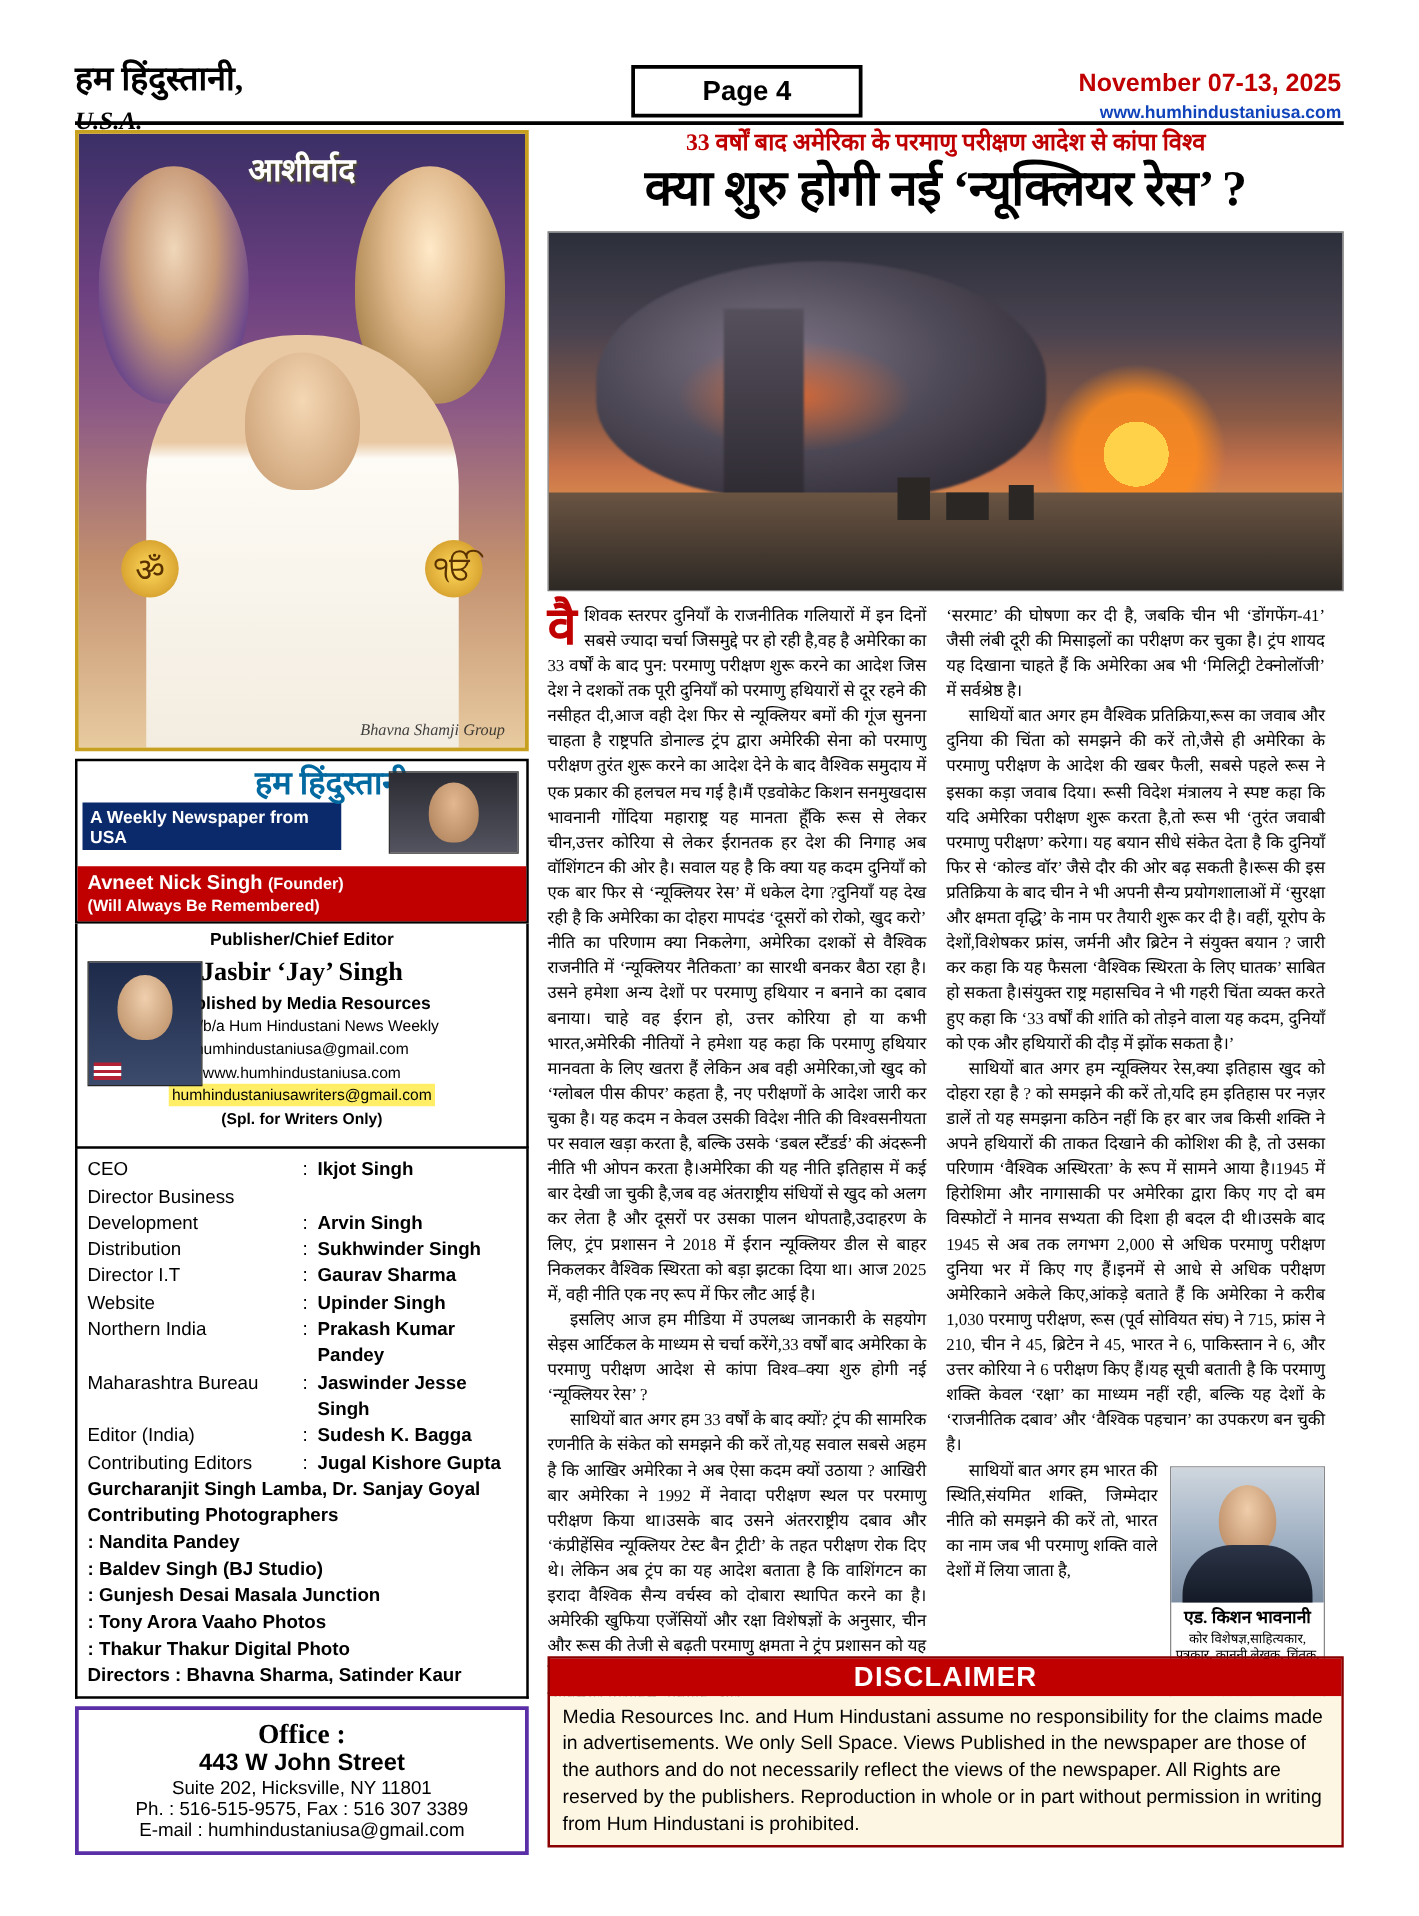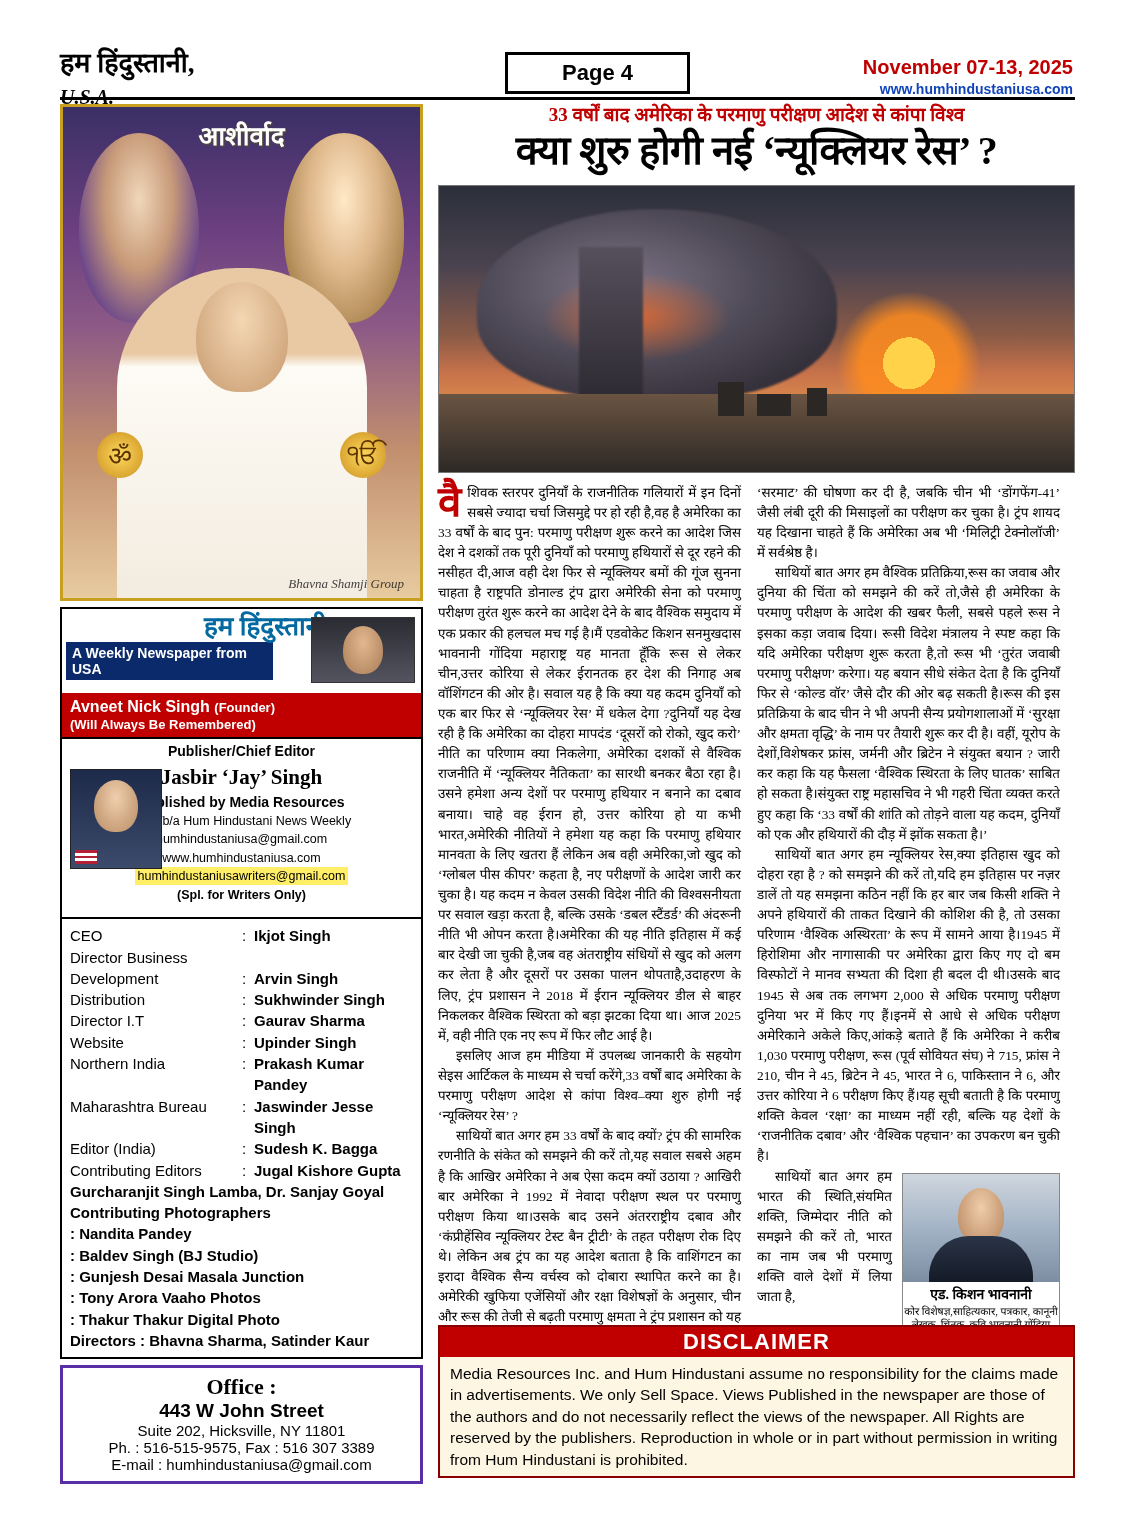--- a/index.html
+++ b/index.html
@@ -221,21 +221,21 @@
     margin-top:10px; display:flex; gap:16px;
   }
   .bcol { width:303px; font-family:"Liberation Serif", serif; font-size:13.4px; line-height:1.5; text-align:justify; }
   .bcol p { margin:0 0 0 0; text-indent:18px; }
   .dropcap-wrap { position:relative; }
   .dropcap {
     float:left; font-family:"Liberation Serif", serif; font-weight:bold;
     font-size:42px; line-height:0.82; color:#c00000; margin:2px 6px 0 0;
   }
   .author-card {
-    float:right; width:158px; margin:6px 0 4px 10px; border:1px solid #888; background:#fff;
+    float:right; width:124px; margin:6px 0 4px 10px; border:1px solid #888; background:#fff;
     text-align:center; padding-bottom:3px;
   }
   .author-photo {
     width:100%; height:108px;
     background:linear-gradient(180deg,#cfd6de 0%, #9fb0c3 55%, #7d8ea3 100%);
     position:relative;
   }
   .author-photo .face {
     position:absolute; left:50%; top:14px; transform:translateX(-50%);
     width:46px; height:56px; border-radius:50% 50% 45% 45%;

